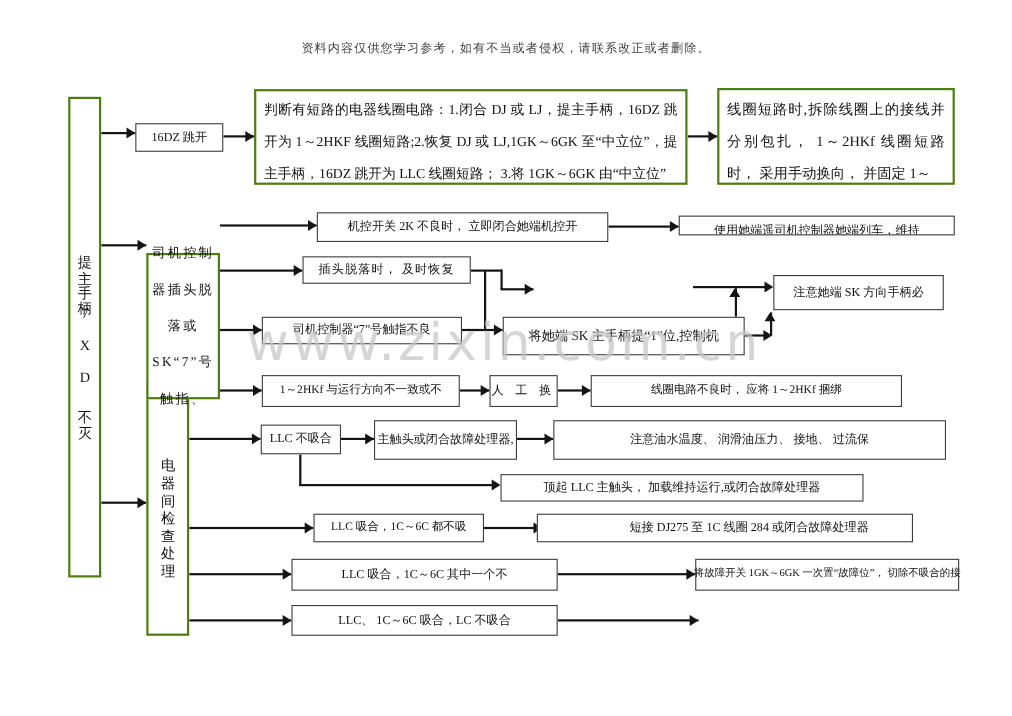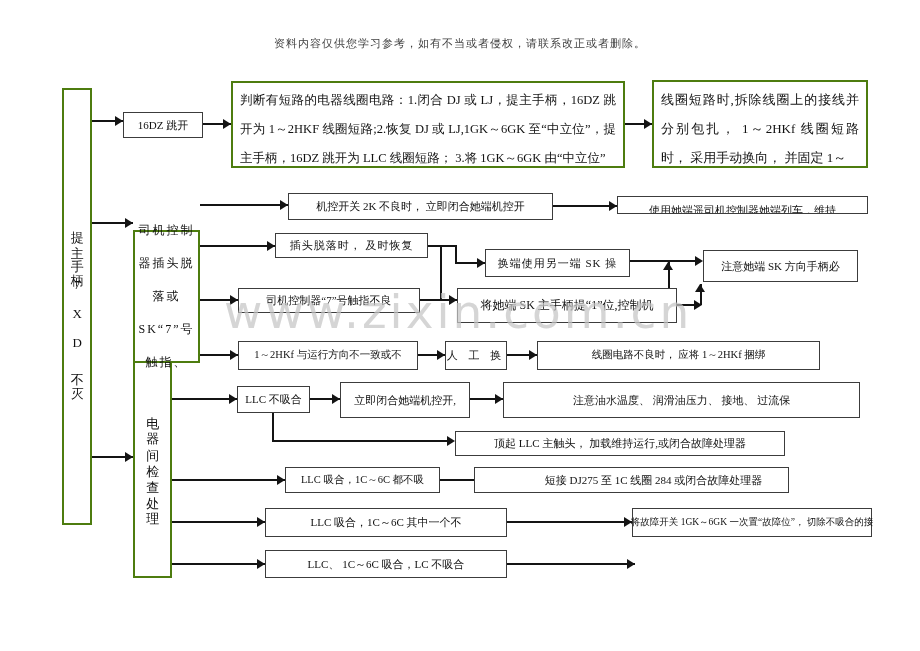--- a/index.html
+++ b/index.html
@@ -38,36 +38,35 @@
   <div class="node big vtext" style="left:133px;top:345px;width:39px;height:233px;font-size:13px;letter-spacing:16px;">电器间检查处理</div>
 
   <div class="node" style="left:123px;top:112px;width:80px;height:26px;font-size:11px;">16DZ 跳开</div>
   <div class="node big para" style="left:231px;top:81px;width:394px;height:87px;font-size:12.5px;">判断有短路的电器线圈电路：1.闭合 DJ 或 LJ，提主手柄，16DZ 跳开为 1～2HKF 线圈短路;2.恢复 DJ 或 LJ,1GK～6GK 至“中立位”，提主手柄，16DZ 跳开为 LLC 线圈短路； 3.将 1GK～6GK 由“中立位”</div>
   <div class="node big para" style="left:652px;top:80px;width:216px;height:88px;font-size:13px;">线圈短路时,拆除线圈上的接线并分别包扎， 1～2HKf 线圈短路时， 采用手动换向， 并固定 1～</div>
 
   <div class="node big wrap" style="left:133px;top:187px;width:67px;height:133px;font-size:12px;line-height:33px;letter-spacing:2px;padding:2px 5px;">司机控制器插头脱落或SK“7”号触指、</div>
   <div class="node" style="left:288px;top:193px;width:265px;height:27px;font-size:11px;">机控开关 2K 不良时， 立即闭合她端机控开</div>
   <div class="node clip" style="left:617px;top:196px;width:251px;height:18px;font-size:11px;">使用她端遥司机控制器她端列车，维持</div>
   <div class="node" style="left:275px;top:233px;width:153px;height:25px;font-size:11px;letter-spacing:1px;">插头脱落时， 及时恢复</div>
-  <div class="node" style="left:485px;top:249px;width:145px;height:28px;font-size:11px;letter-spacing:1px;">换端使用另一端 SK 操</div>
   <div class="node" style="left:703px;top:250px;width:155px;height:32px;font-size:11px;">注意她端 SK 方向手柄必</div>
   <div class="node" style="left:238px;top:288px;width:182px;height:25px;font-size:11px;">司机控制器“7”号触指不良</div>
   <div class="node" style="left:457px;top:288px;width:220px;height:35px;font-size:12px;">将她端 SK 主手柄提“1”位,控制机</div>
 
   <div class="node" style="left:238px;top:341px;width:180px;height:29px;font-size:10.5px;">1～2HKf 与运行方向不一致或不</div>
   <div class="node" style="left:445px;top:341px;width:62px;height:29px;font-size:11px;letter-spacing:4px;">人 工 换</div>
   <div class="node" style="left:537px;top:341px;width:283px;height:29px;font-size:10.5px;">线圈电路不良时， 应将 1～2HKf 捆绑</div>
 
   <div class="node" style="left:237px;top:386px;width:73px;height:27px;font-size:11px;">LLC 不吸合</div>
-  <div class="node" style="left:340px;top:382px;width:130px;height:36px;font-size:11px;">立即闭合她端机控开,</div>
+  <div class="node" style="left:340px;top:382px;width:130px;height:36px;font-size:11px;">主触头或闭合故障处理器,</div>
   <div class="node" style="left:503px;top:382px;width:357px;height:36px;font-size:11px;">注意油水温度、 润滑油压力、 接地、 过流保</div>
   <div class="node" style="left:455px;top:431px;width:330px;height:25px;font-size:11px;">顶起 LLC 主触头， 加载维持运行,或闭合故障处理器</div>
 
   <div class="node" style="left:285px;top:467px;width:155px;height:26px;font-size:10.5px;">LLC 吸合，1C～6C 都不吸</div>
-  <div class="node" style="left:474px;top:467px;width:315px;height:26px;font-size:11px;padding-left:44px;">短接 DJ275 至 1C 线圈 284 或闭合故障处理器</div>
+  <div class="node" style="left:488px;top:467px;width:342px;height:26px;font-size:11px;padding-left:44px;">短接 DJ275 至 1C 线圈 284 或闭合故障处理器</div>
 
   <div class="node" style="left:265px;top:508px;width:242px;height:29px;font-size:11px;">LLC 吸合，1C～6C 其中一个不</div>
   <div class="node" style="left:632px;top:508px;width:240px;height:29px;font-size:9.5px;">将故障开关 1GK～6GK 一次置“故障位”， 切除不吸合的接</div>
 
   <div class="node" style="left:265px;top:550px;width:242px;height:28px;font-size:11px;">LLC、 1C～6C 吸合，LC 不吸合</div>
 
 <div class="hline" style="left: 92px; top: 120px; width: 31px;"></div>
     <div class="hline" style="left: 203px; top: 123px; width: 28px;"></div>
     <div class="hline" style="left: 625px; top: 123px; width: 27px;"></div>
     <div class="hline" style="left: 92px; top: 222px; width: 41px;"></div>

